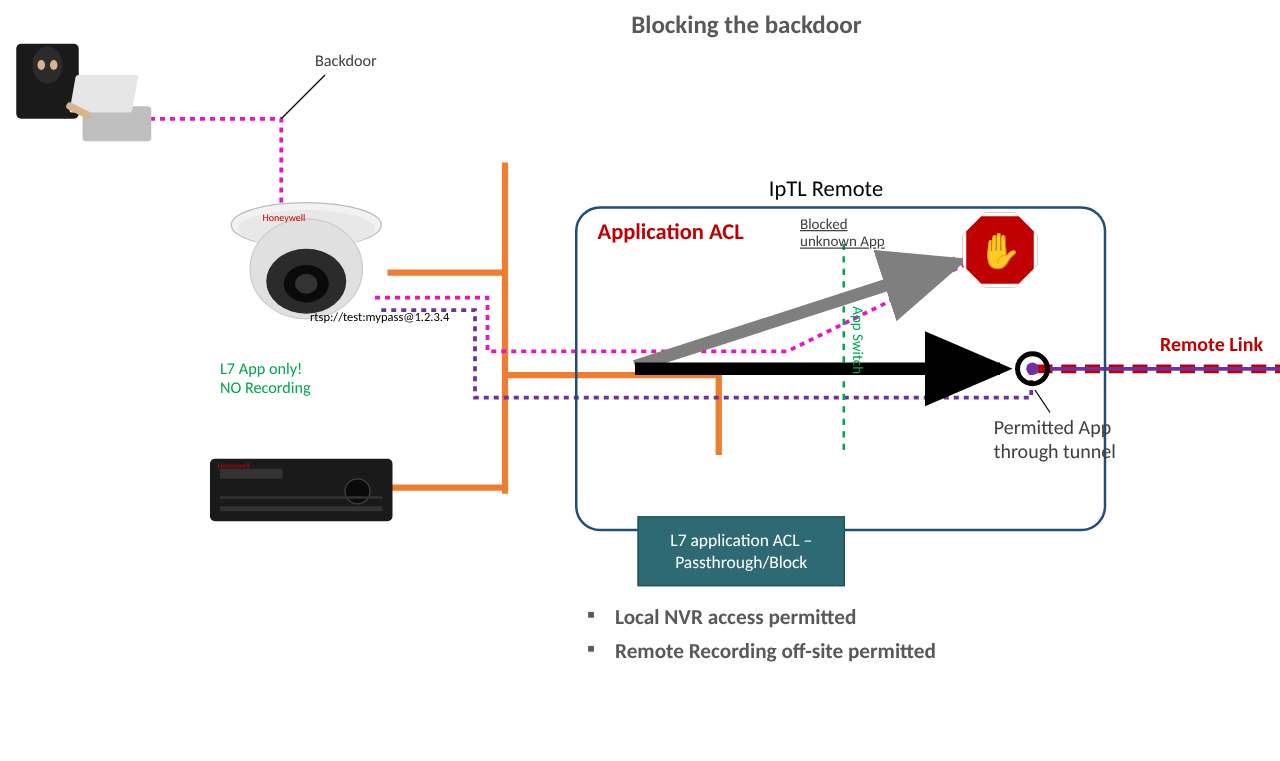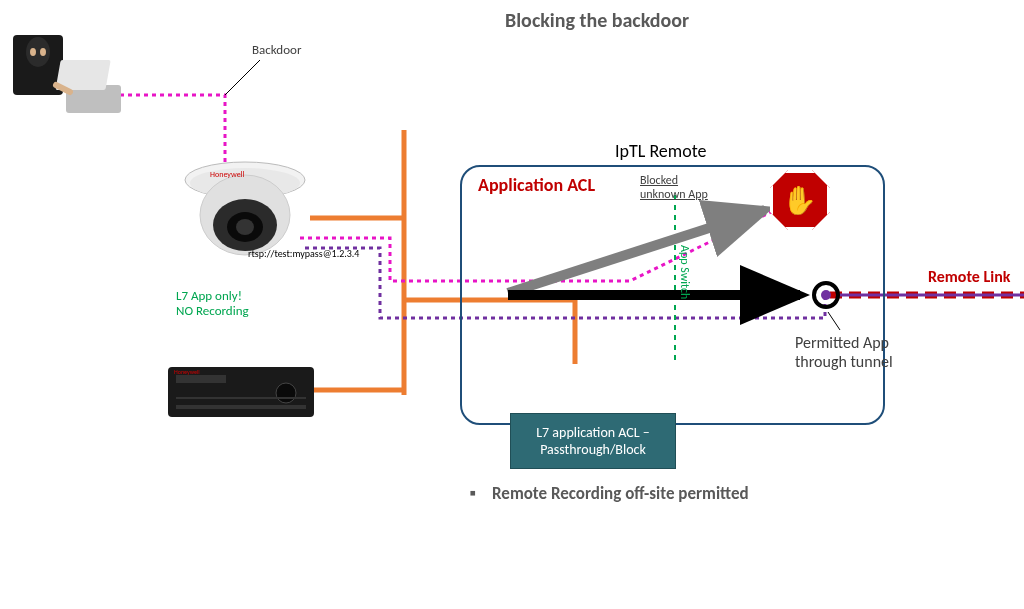--- a/index.html
+++ b/index.html
@@ -168,14 +168,15 @@
 <div class="abs label-sm" style="left:795px; top:333px; font-size:16px; width:110px;">Permitted App through tunnel</div>
 
 <div class="abs app-acl-box" style="left:510px; top:365px; width:166px;margin-top:48px;">
   <span>L7 application ACL –</span><br>
   <span>Passthrough/Block</span>
 </div>
 
 <div class="abs tunnel-label" style="left:928px; top:267px;">Remote Link</div>
 
 <ul class="abs bullets" style="left:450px; top:482px; width:560px;">
+  <li>Local NVR access permitted</li>
   <li>Remote Recording off-site permitted</li>
 </ul>
 
 </body></html>

